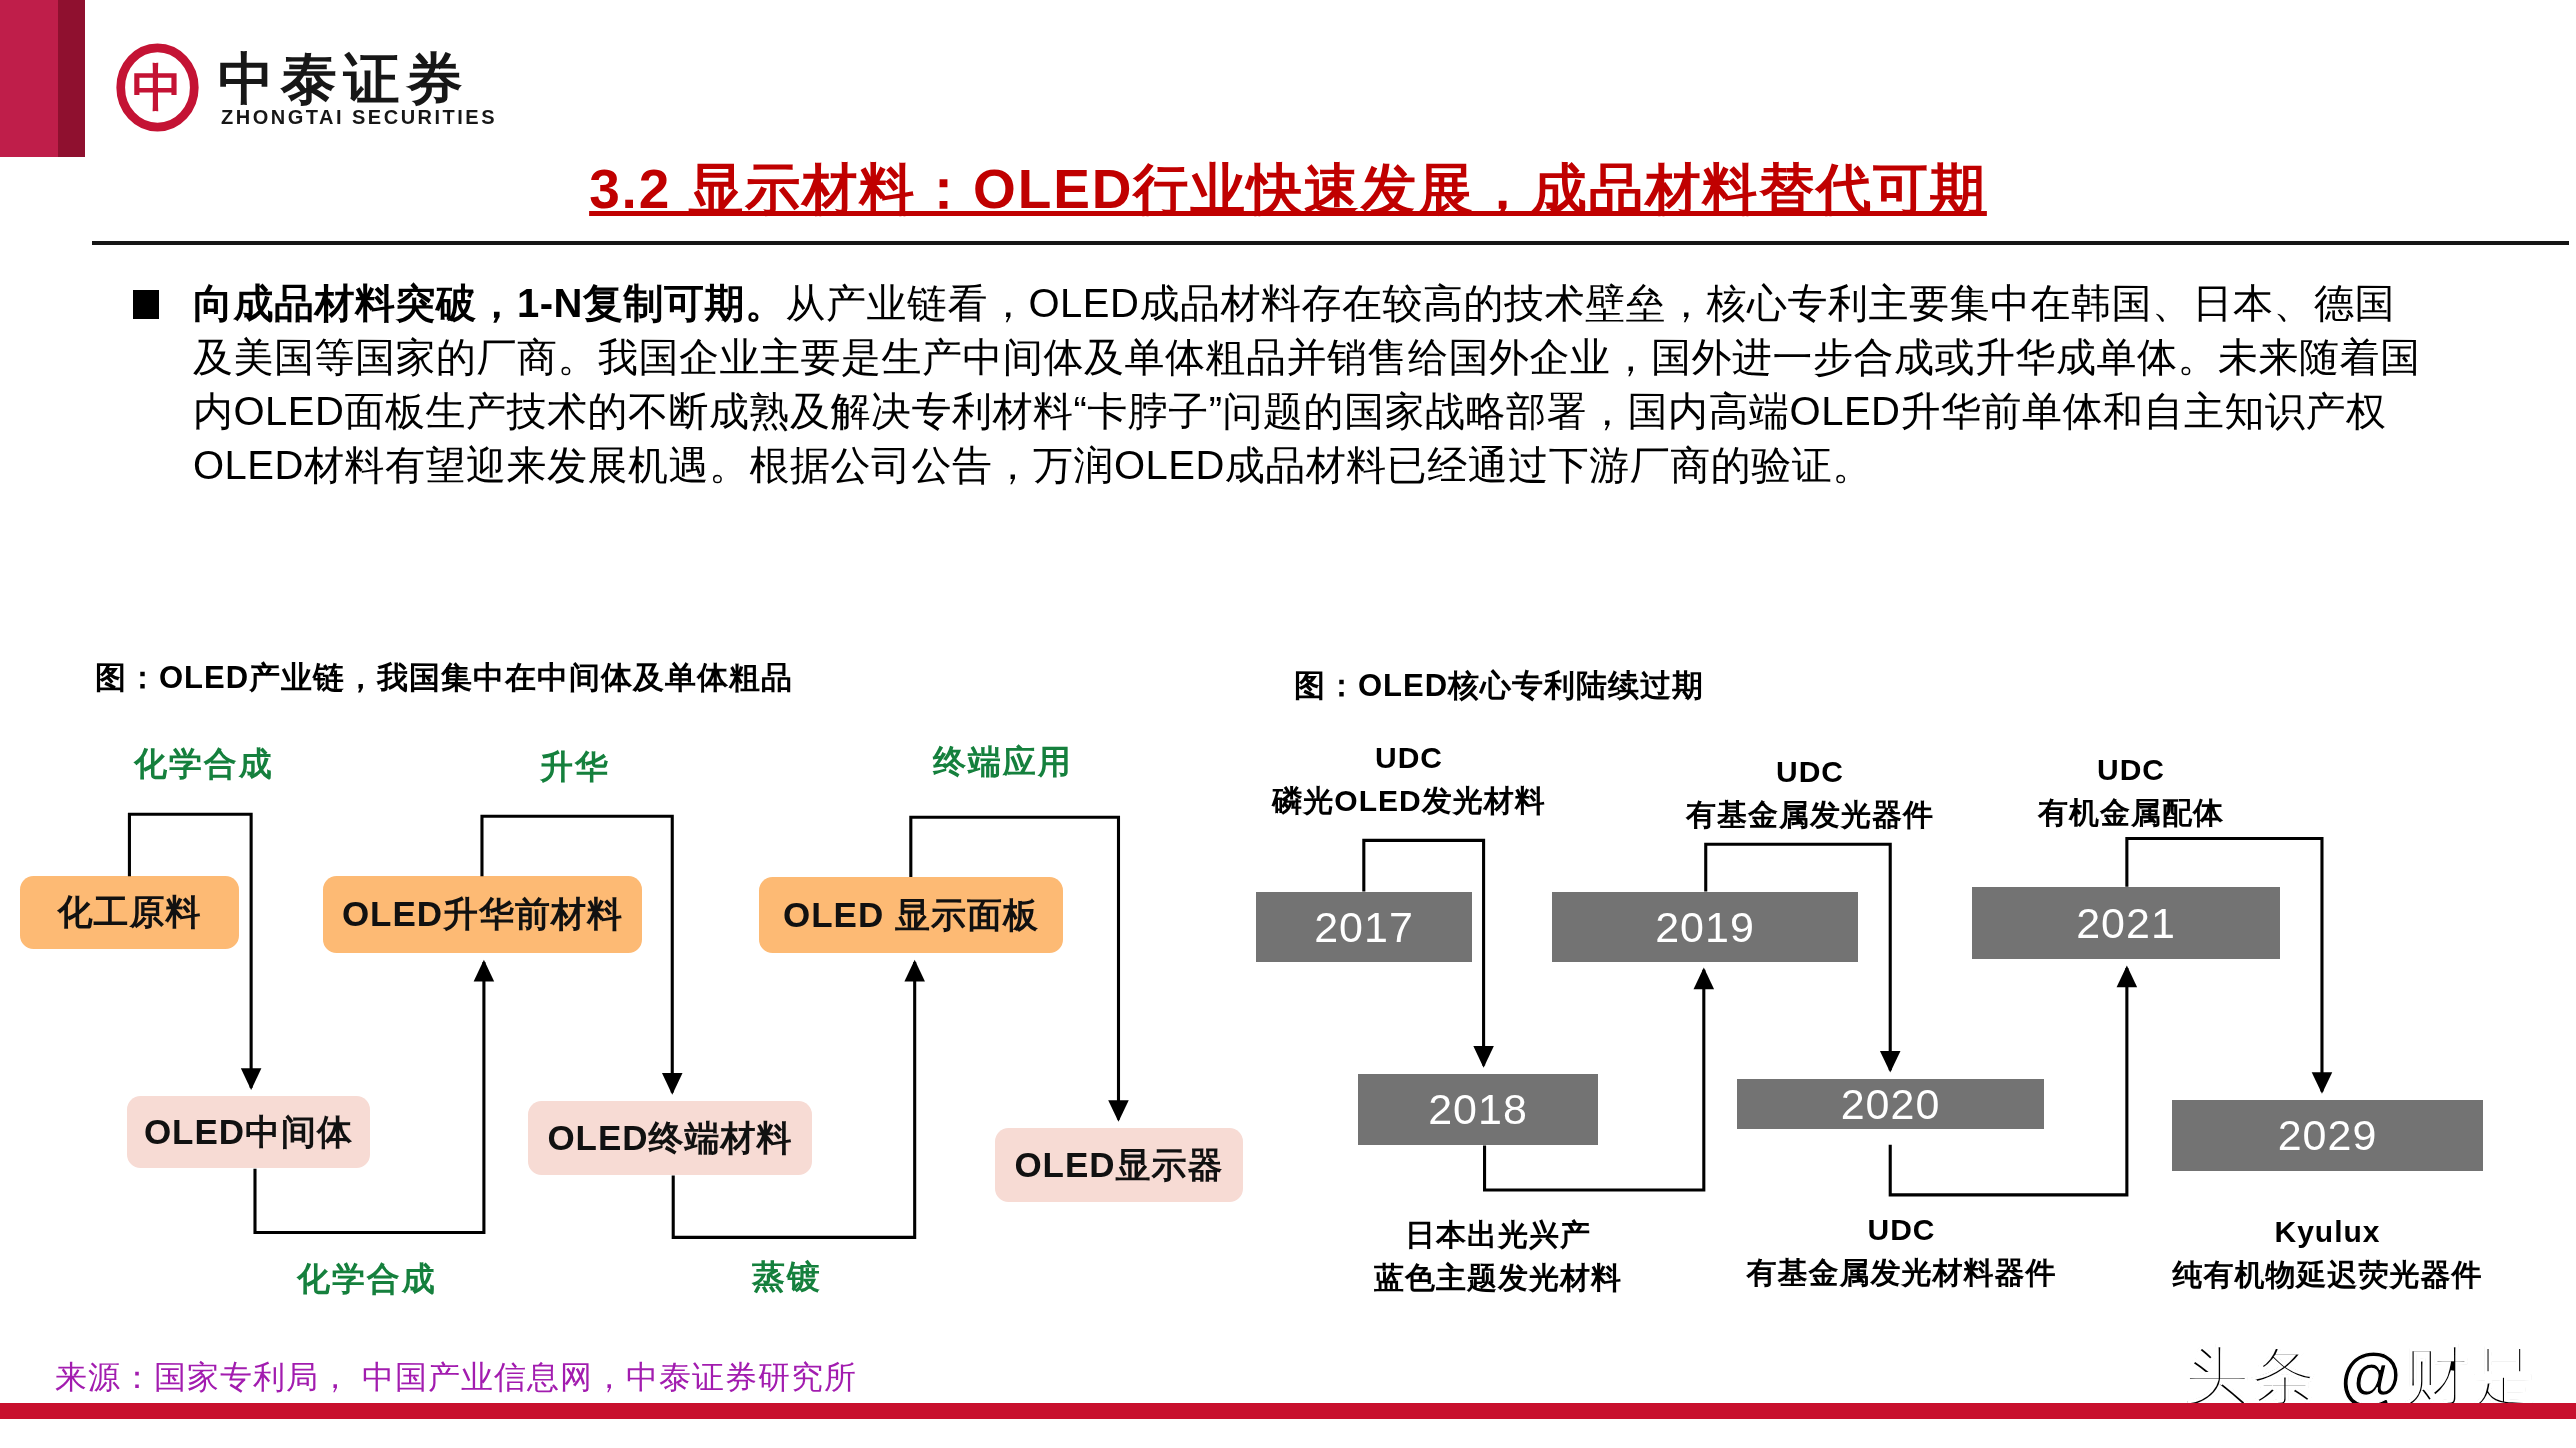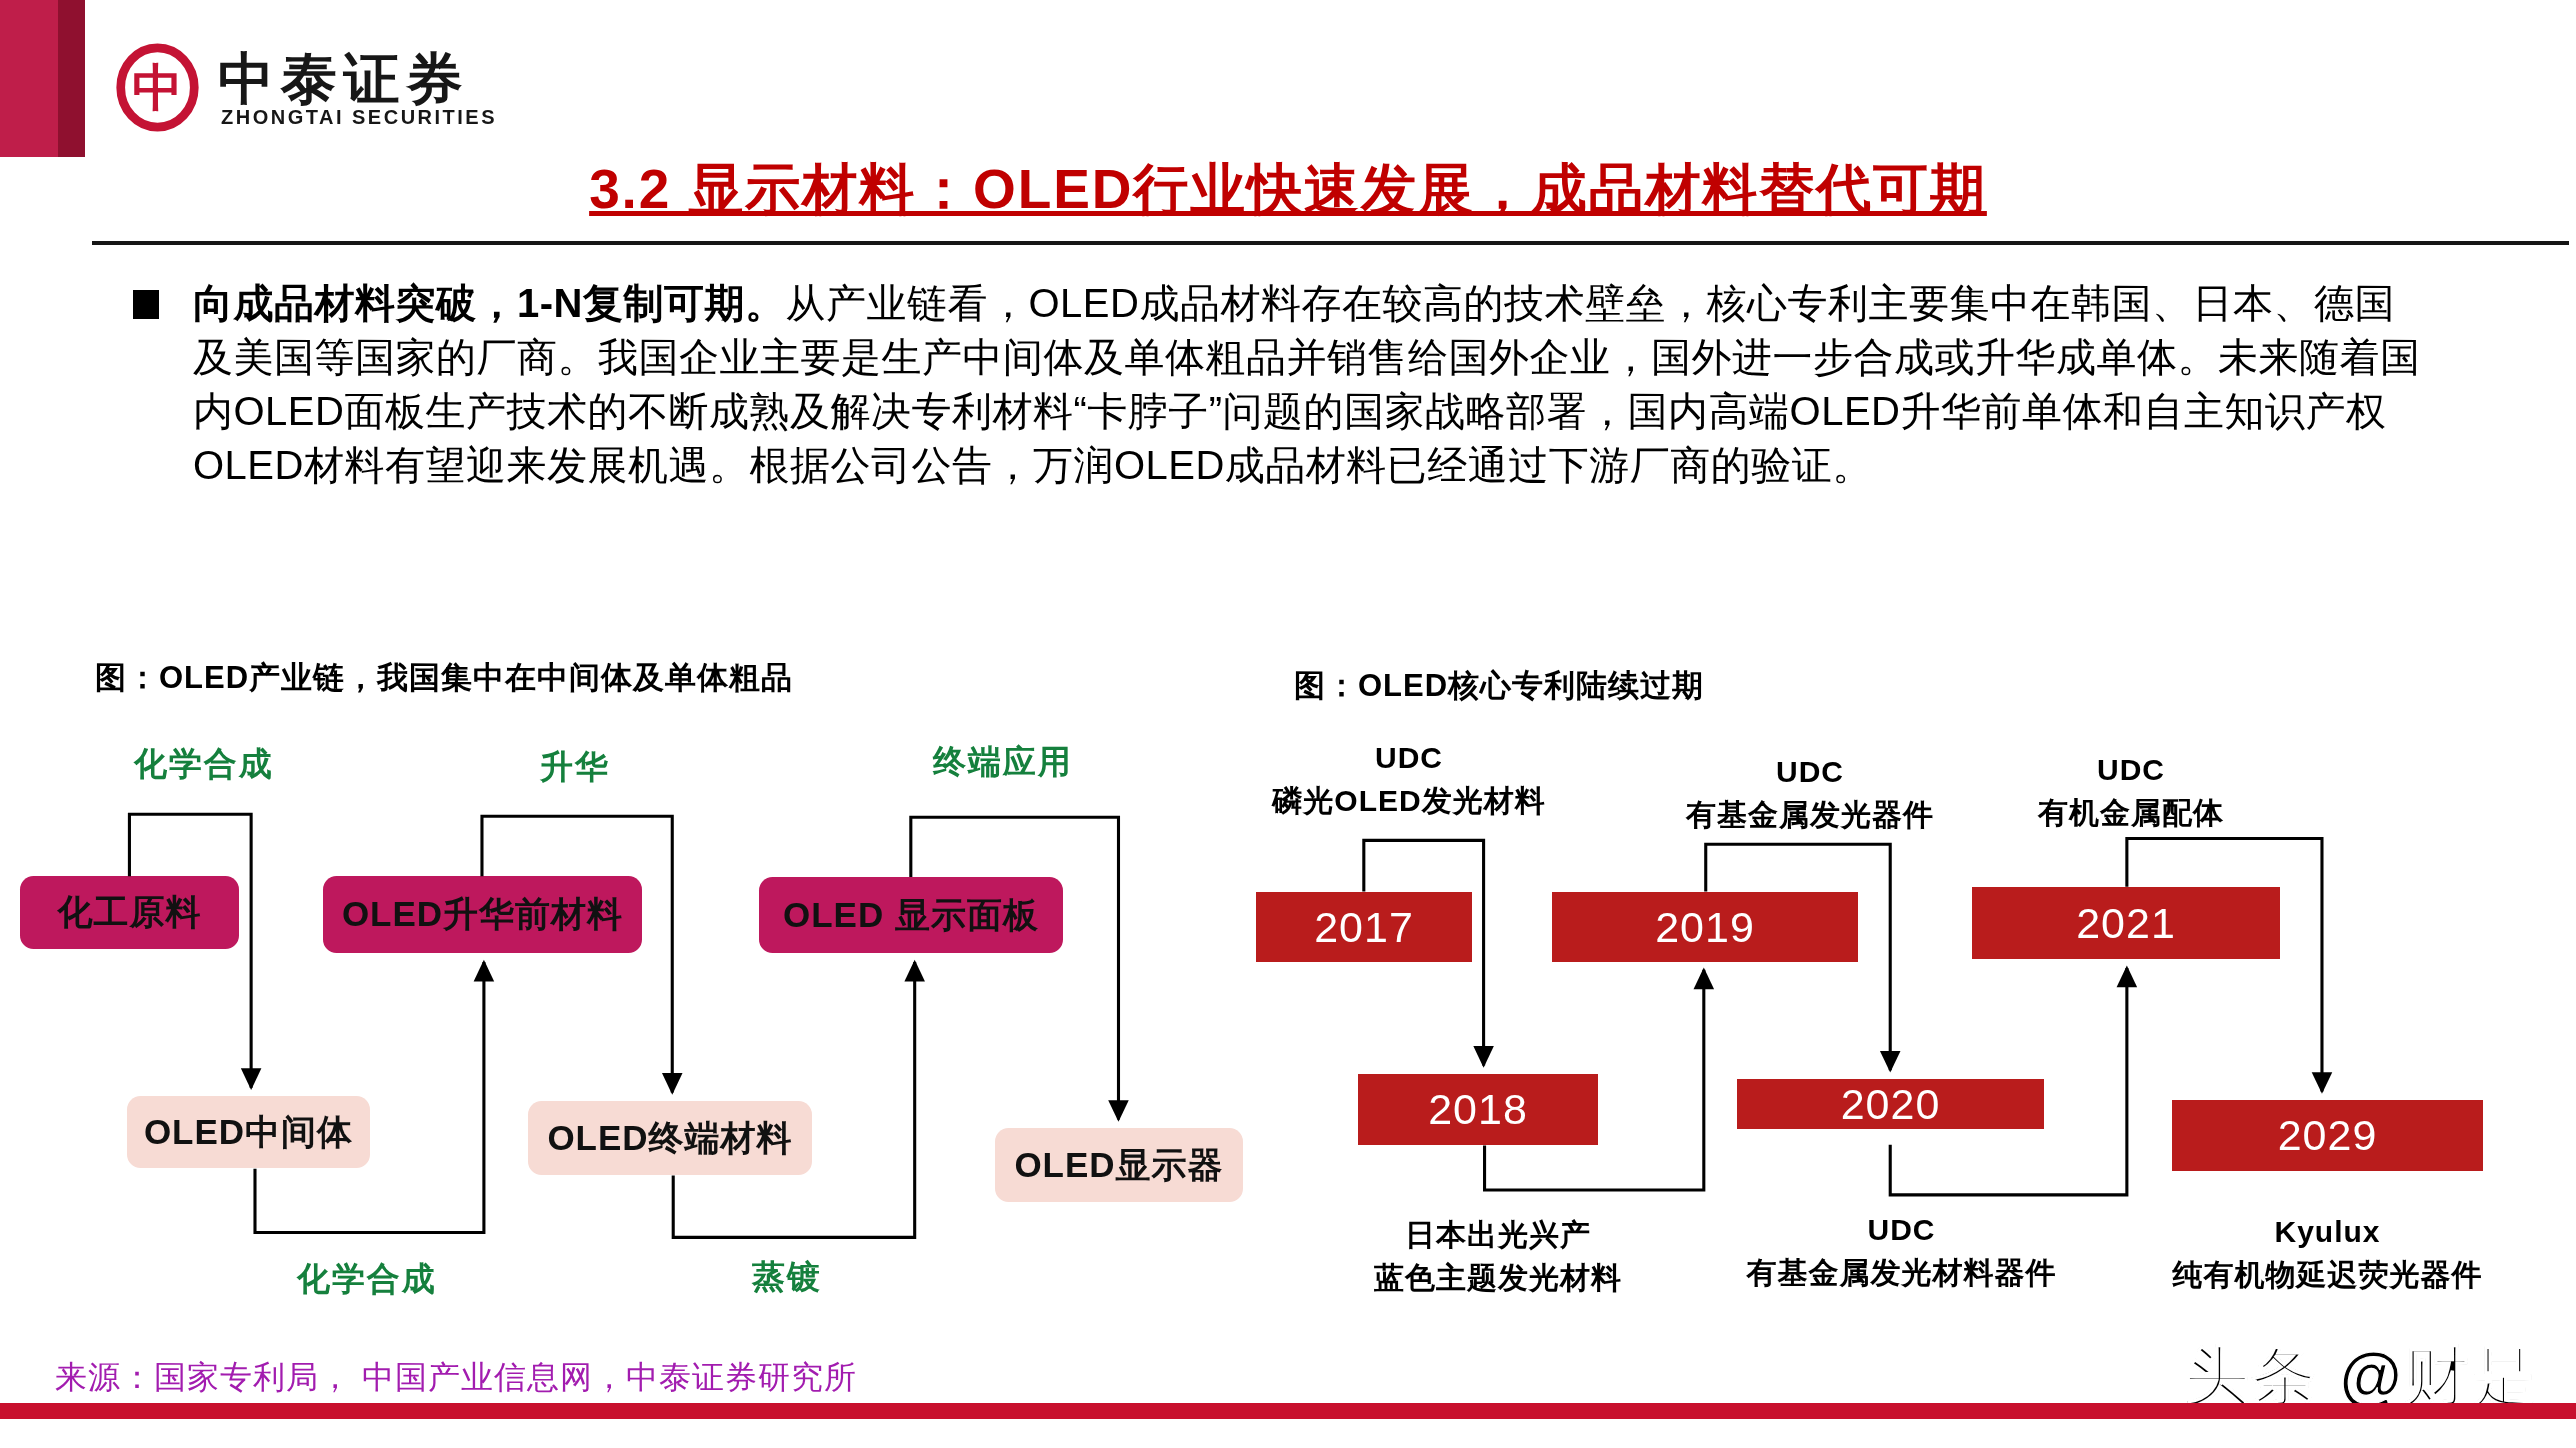--- a/index.html
+++ b/index.html
@@ -23,26 +23,26 @@
     font-size:40px;line-height:54px;color:#000;letter-spacing:0.5px;}
   .body-par b{font-weight:bold;}
 
   
   .fig-title{position:absolute;font-size:31px;font-weight:bold;color:#000;letter-spacing:1px;}
 
   
   .stage{position:absolute;font-size:33px;font-weight:bold;color:#15803d;letter-spacing:1.9px;}
   .cbox{position:absolute;display:flex;align-items:center;justify-content:center;
     border-radius:13.5px;font-size:35px;font-weight:600;color:#111;letter-spacing:1px;}
-  .tealbox{background:#be185d;}
+  .tealbox{background:#fdba74;}
   .pinkbox{background:#f7dbd4;}
 
   
   .yearbox{position:absolute;display:flex;align-items:center;justify-content:center;
-    background:#b91c1c;color:#ffffff;font-size:43px;letter-spacing:1px;}
+    background:#737373;color:#ffffff;font-size:43px;letter-spacing:1px;}
   .flabel{position:absolute;text-align:center;font-size:30px;font-weight:bold;color:#000;line-height:43px;letter-spacing:1px;}
 
   
   .overlay{position:absolute;left:0;top:0;width:2576px;height:1449px;pointer-events:none;}
 
   
   .source-line{position:absolute;left:55px;top:1356px;font-size:32px;color:#a21caf;letter-spacing:1px;}
   .watermark{position:absolute;left:2185px;top:1333px;font-size:64px;font-weight:bold;color:#000;
     letter-spacing:2.9px;-webkit-text-stroke:1.2px #ffffff;text-shadow:1.9px 1.9px 0 rgba(255,255,255,.65);}
   .bottom-bar{position:absolute;left:0;top:1403px;width:2576px;height:16.4px;background:#c8102e;}

